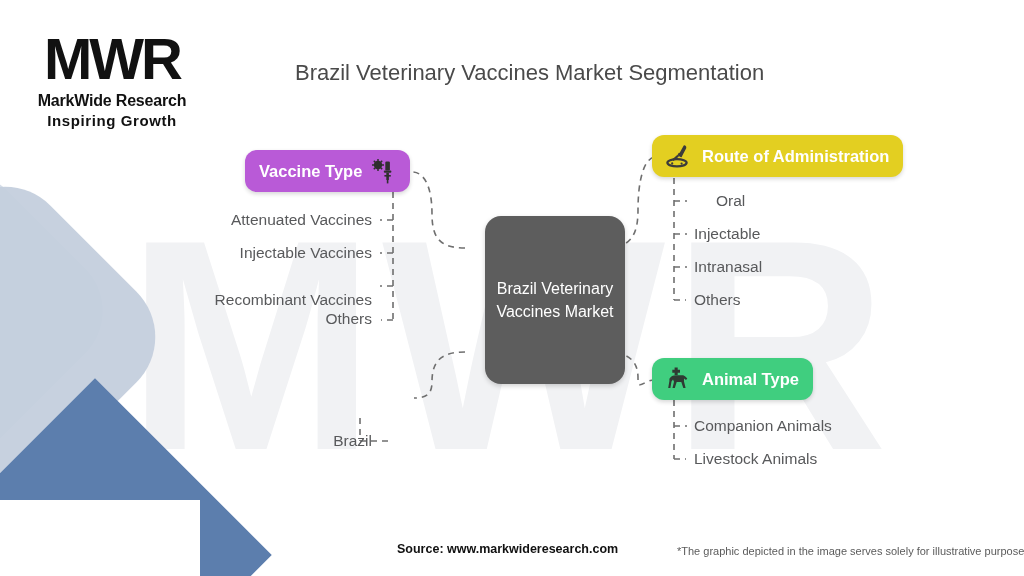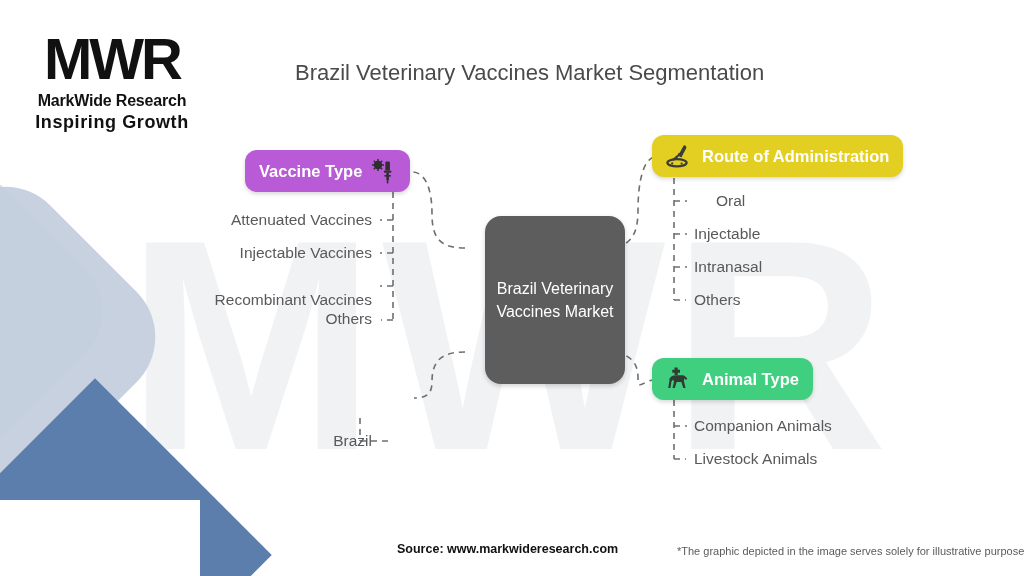--- a/index.html
+++ b/index.html
@@ -96,21 +96,21 @@
     line-height: 1;
   }
   .logo-name {
     font-size: 16px;
     font-weight: 700;
     color: #111111;
     margin-top: 4px;
     letter-spacing: -0.2px;
   }
   .logo-tag {
-    font-size: 18px;
+    font-size: 15px;
     font-weight: 600;
     color: #111111;
     margin-top: 2px;
     letter-spacing: 0.6px;
   }
 
   
   .title {
     position: absolute;
     left: 295px;

